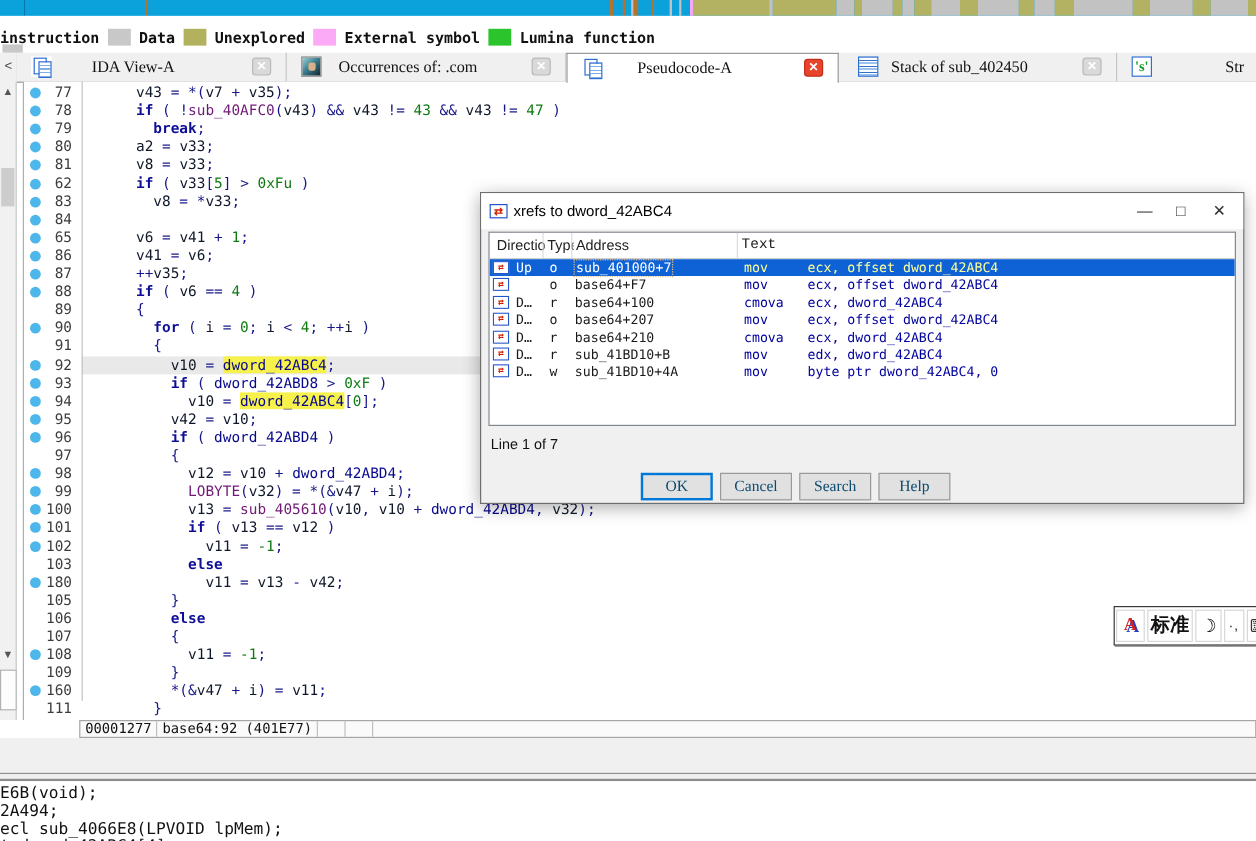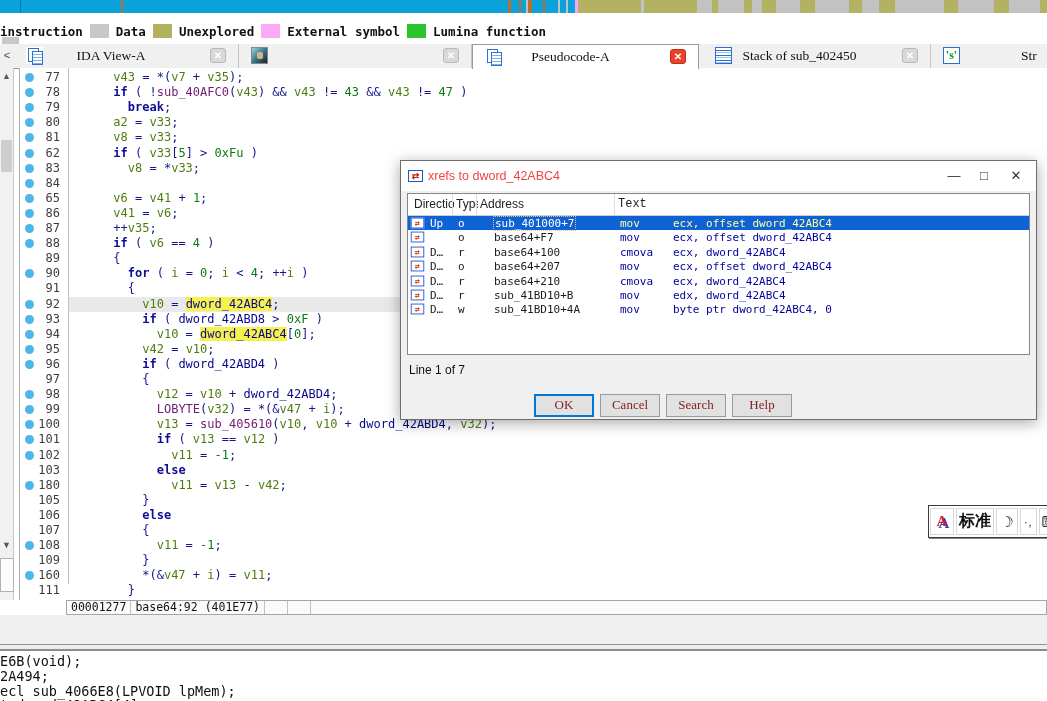--- a/index.html
+++ b/index.html
@@ -56,59 +56,59 @@
   #codearea{position:absolute;left:0;top:2px;right:0;bottom:16px;font-family:"DejaVu Sans Mono",monospace;font-size:12px;}
   .crow{position:absolute;left:0;right:16px;height:15.1px;}
   .crow .band{position:absolute;left:48px;right:0;top:0;bottom:0;background:#e9e9e9;}
   .crow .dot{position:absolute;left:5px;top:3px;width:9px;height:9px;border-radius:50%;background:#4db6ea;}
   .crow .lnum{position:absolute;left:8px;width:32px;text-align:right;color:#3d3d3d;line-height:15.1px;}
   .crow .ctext{position:absolute;left:50px;top:0;white-space:pre;line-height:15.1px;color:#16168a;}
   #numsep{position:absolute;left:48px;top:0;bottom:16px;width:1px;background:#c2c2c2;}
   .k{color:#0d0d96;font-weight:bold;}
   .f{color:#701a75;}
   .g{color:#08088e;}
-  .v{color:#4d7c0f;}
+  .v{color:#0f172a;}
   .n{color:#0e7a12;}
   .gy{color:#08088e;background:#f6f24b;}
 
   
   #codestatus{left:66px;top:600px;width:981px;height:15px;background:#fafafa;border:1px solid #a6a6a6;
               box-sizing:border-box;display:flex;font-family:"DejaVu Sans Mono",monospace;font-size:11.5px;color:#111;}
   #codestatus .cell{padding:0 4px;border-right:1px solid #bfbfbf;line-height:13px;white-space:pre;}
 
   
   #graybottom{left:0;top:615px;width:1047px;height:29px;background:#f0f0f0;}
   #winedge{left:0;top:644px;width:1047px;height:7px;background:#eeeeee;border-top:1px solid #909090;border-bottom:2px solid #8c8c8c;box-sizing:border-box;}
   #bgwin{left:0;top:651px;width:1047px;height:50px;background:#fff;font-family:"DejaVu Sans Mono",monospace;
          font-size:13.5px;color:#111;line-height:14.8px;white-space:pre;padding-top:3px;}
 
   
   #dialog{left:400px;top:160px;width:637px;height:260px;background:#f0f0f0;border:1px solid #6e6e6e;
           box-sizing:border-box;box-shadow:0 3px 14px rgba(0,0,0,.35);z-index:5;}
   #dlg-title{position:absolute;left:0;top:0;right:0;height:30px;background:#fff;}
-  #dlg-title .ttl{position:absolute;left:27px;top:8px;font-size:12.5px;color:#ef4444;}
+  #dlg-title .ttl{position:absolute;left:27px;top:8px;font-size:12.5px;color:#000000;}
   #dlg-title .ic-xref{position:absolute;left:7px;top:9px;}
   .capbtn{position:absolute;top:0;width:28px;height:30px;text-align:center;line-height:30px;font-size:13px;color:#333;}
   #dlg-list{position:absolute;left:6px;top:32px;width:623px;height:162px;background:#fff;border:1px solid #828790;box-sizing:border-box;overflow:hidden;}
   #dlg-head{position:absolute;left:0;top:0;right:0;height:21px;border-bottom:1px solid #cfcfcf;font-size:12px;color:#222;}
   #dlg-head .hc{position:absolute;top:3px;white-space:nowrap;overflow:hidden;}
   #dlg-head .hsep{position:absolute;top:0;bottom:0;width:1px;background:#dcdcdc;}
   .xrow{position:absolute;left:0;right:0;height:14.4px;font-family:"DejaVu Sans Mono",monospace;font-size:11px;}
   .xrow.sel{background:#0f62d6;}
   .xrow .ic-xref{position:absolute;left:2px;top:1px;transform:scale(.9);}
   .xrow .dir{position:absolute;left:22px;top:1px;color:#1a1a1a;}
   .xrow .typ{position:absolute;left:50px;top:1px;color:#1a1a1a;}
-  .xrow .addr{position:absolute;left:86px;top:1px;color:#1a1a1a;white-space:pre;}
+  .xrow .addr{position:absolute;left:71px;top:1px;color:#1a1a1a;white-space:pre;}
   .xrow .txt{position:absolute;left:212px;top:1px;color:#00009c;white-space:pre;}
   .xrow.sel .dir,.xrow.sel .typ{color:#fff;}
   .xrow.sel .addr{color:#fff;border:1px dotted #e8c080;margin:-1px;padding:0 1px;}
   .xrow.sel .txt{color:#ffff9e;}
   #dlg-lineinfo{position:absolute;left:8px;top:202px;font-size:12px;color:#111;}
   .dlgbtn{position:absolute;top:233px;width:60px;height:23px;background:#e1e1e1;border:1px solid #9a9a9a;
-          box-sizing:border-box;text-align:center;font-family:"Liberation Serif",serif;font-size:13px;color:#7f1d1d;line-height:20px;}
+          box-sizing:border-box;text-align:center;font-family:"Liberation Serif",serif;font-size:13px;color:#0c4a6e;line-height:20px;}
   .dlgbtn.def{border:2px solid #0078d7;line-height:18px;}
 
   
   #ime{left:928px;top:505px;width:140px;height:33px;background:#fff;border:1px solid #3a3a3a;
        box-sizing:border-box;display:flex;align-items:center;z-index:6;box-shadow:1px 1px 0 #888;}
   #ime .cell{height:27px;margin:0 1px;display:flex;align-items:center;justify-content:center;
              border:1px solid #d8d8d8;background:#fff;box-sizing:border-box;}
   #ime-logo{width:26px;font-weight:bold;font-size:15px;color:#d42020;font-family:"Liberation Serif",serif;
             text-shadow:2px 2px 0 #2040c0;}
   #ime-label{width:42px;font-size:16px;font-weight:bold;color:#111;font-family:"Liberation Serif",serif;}
@@ -187,20 +187,21 @@
 
 <div id="tabscroll" class="abs">&lt;</div>
 <div id="tabbar" class="abs">
     <div class="tab" style="width: 225px;">
       <span class="ticon ic-pages" style="left: 12px;"></span>
       <span class="lbl">IDA View-A</span>
       <span class="close">✕</span>
     </div>
     <div class="tab" style="width: 233px;">
       <span class="ticon ic-photo" style="left: 12px;"></span>
+      <span class="lbl">Occurrences of: .com</span>
       <span class="close">✕</span>
     </div>
     <div class="tab active" style="width: 227px;">
       <span class="ticon ic-pages" style="left: 12px;"></span>
       <span class="lbl">Pseudocode-A</span>
       <span class="close red">✕</span>
     </div>
     <div class="tab" style="width: 232px;">
       <span class="ticon ic-stack" style="left: 16px;"></span>
       <span class="lbl">Stack of sub_402450</span>

